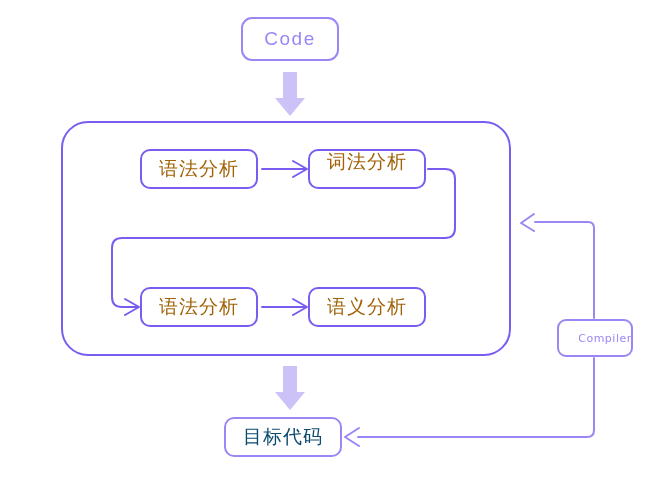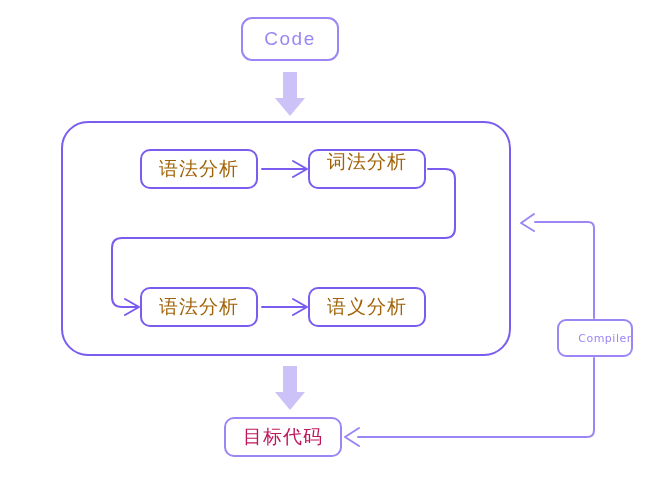--- a/index.html
+++ b/index.html
@@ -122,17 +122,17 @@
   <div class="node-label latin-label" style="left:242px; top:18px; width:96px; height:42px;">Code</div>
 
   <div class="node-label cjk-label" style="left:141px; top:150px; width:116px; height:38px;">语法分析</div>
 
   <div class="node-label cjk-label" style="left:309px; top:150px; width:116px; height:24px;border-radius:6px;">词法分析</div>
 
   <div class="node-label cjk-label" style="left:141px; top:288px; width:116px; height:38px;">语法分析</div>
 
   <div class="node-label cjk-label" style="left:309px; top:288px; width:116px; height:38px;">语义分析</div>
 
-  <div class="node-label cjk-label" style="left:225px; top:418px; width:116px; height:38px; color:#be185d;">目标代码</div>
+  <div class="node-label cjk-label" style="left:225px; top:418px; width:116px; height:38px; color:#0c4a6e;">目标代码</div>
 
   <div class="node-label small-latin-label" style="left:558px; top:320px; width:94px; height:36px;">Compiler</div>
 
 </div>
 
 </body></html>

